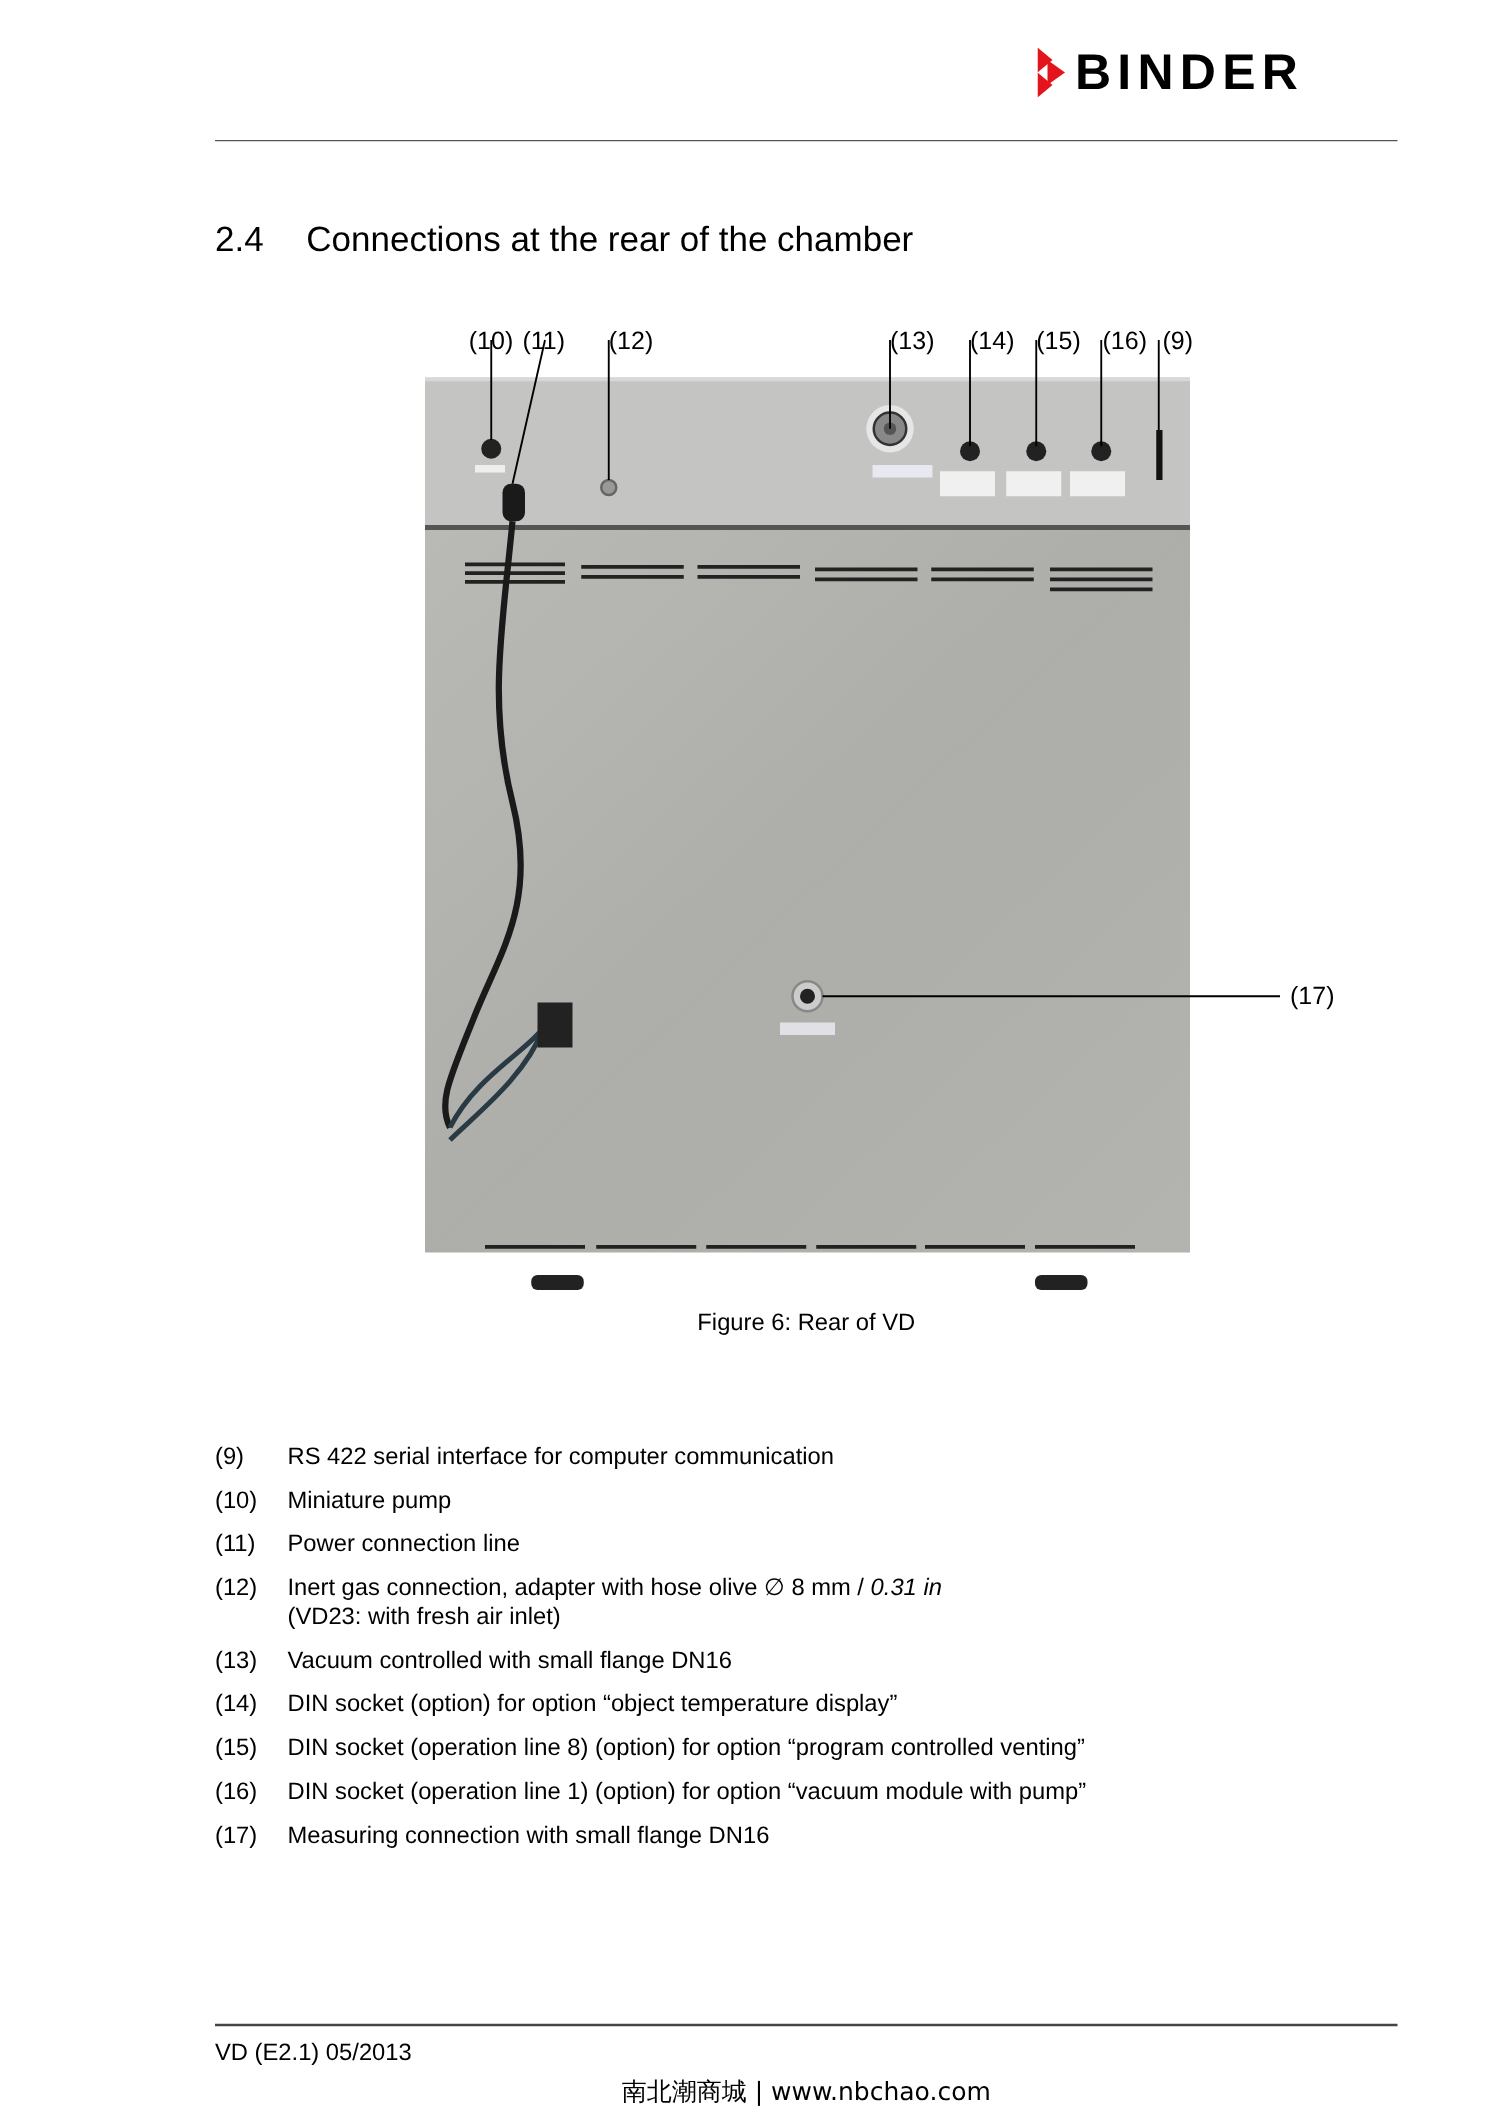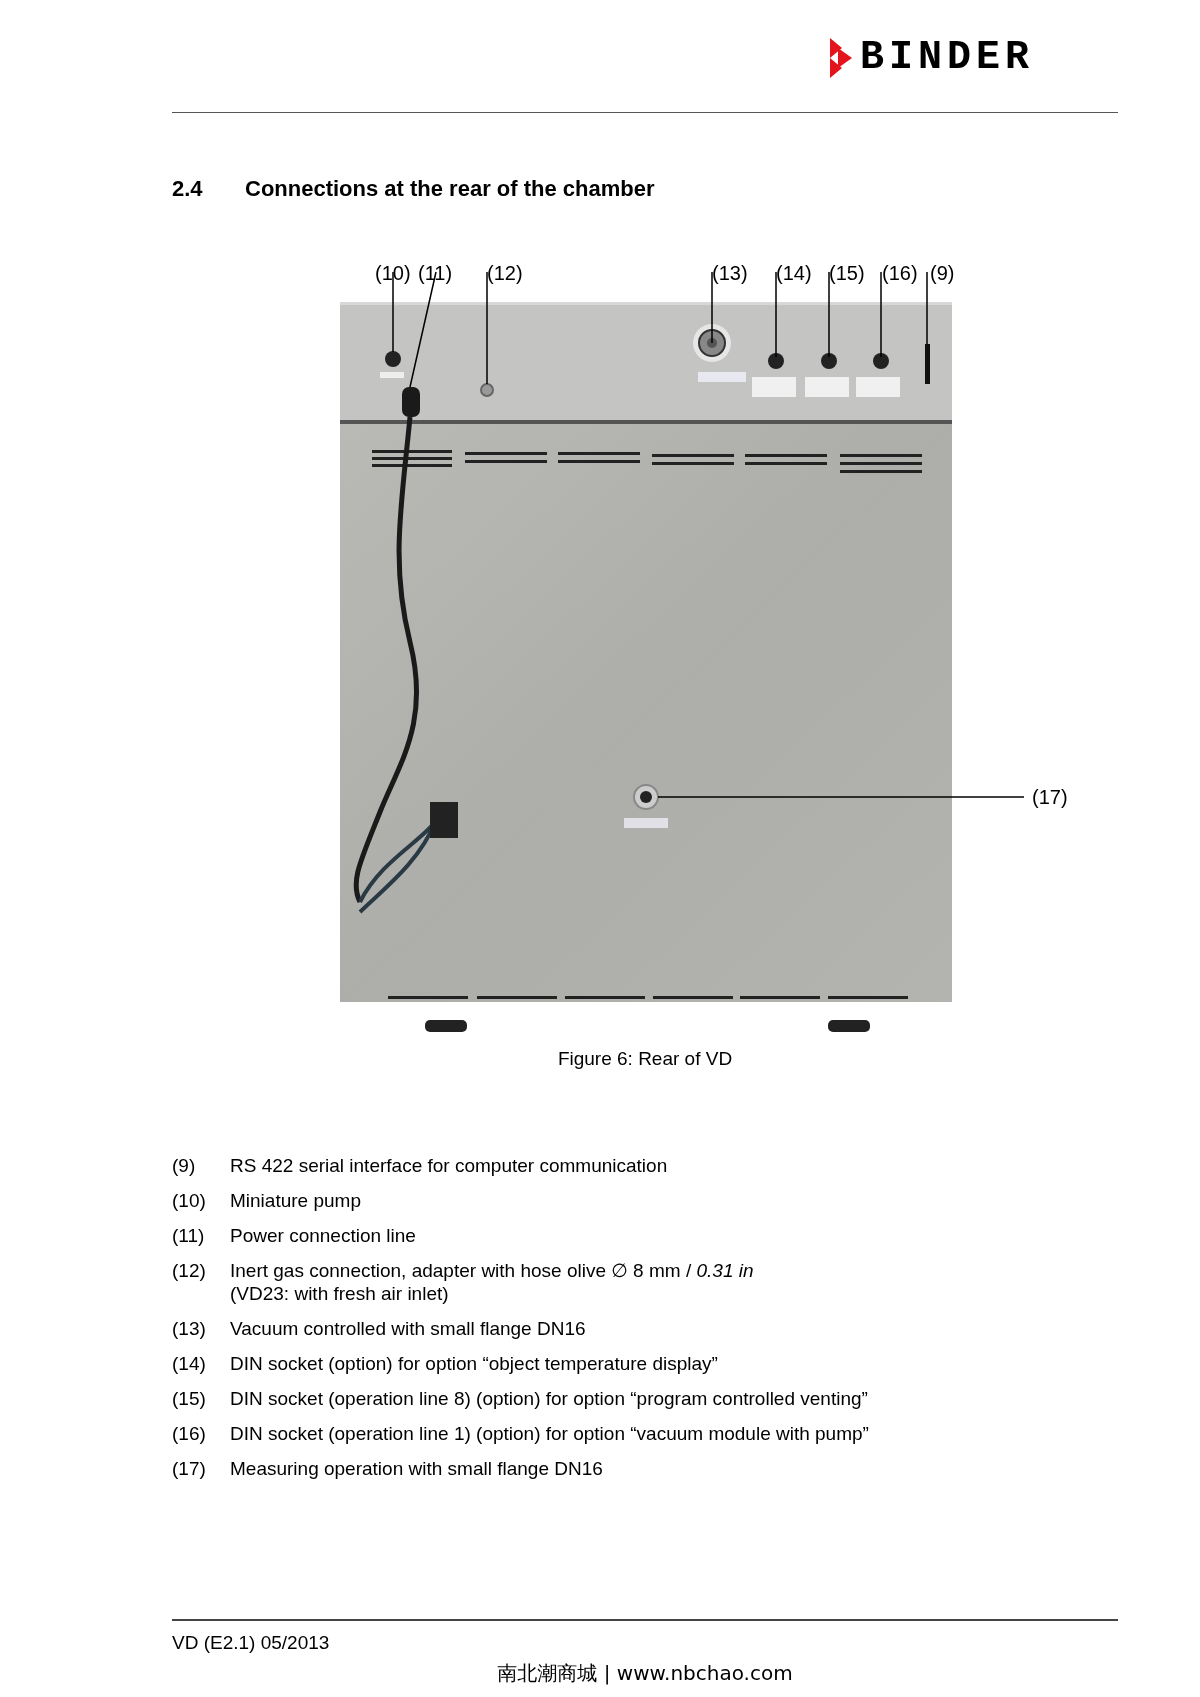--- a/index.html
+++ b/index.html
@@ -2,23 +2,23 @@
 <html><head>
   <meta charset="utf-8">
   <style>
     html, body { margin: 0; padding: 0; background: #ffffff; }
     body {
       width: 1200px; height: 1697px; position: relative; overflow: hidden;
       font-family: "Liberation Sans", sans-serif; color: #000;
     }
     .logo { position: absolute; left: 830px; top: 38px; height: 40px; display: flex; align-items: center; }
     .logo-mark { width: 22px; height: 40px; position: relative; margin-right: 8px; }
-    .logo-text { font-family: Liberation Mono, monospace; font-weight: bold; font-size: 40px; letter-spacing: 5px; line-height: 40px; }
+    .logo-text { font-family: Liberation Sans, sans-serif; font-weight: bold; font-size: 40px; letter-spacing: 5px; line-height: 40px; }
     .rule-top { position: absolute; left: 172px; top: 112px; width: 946px; height: 1px; background: #555; }
-    .heading { position: absolute; left: 172px; top: 176px; font-size: 22px; font-weight: bold; }
+    .heading { position: absolute; left: 172px; top: 176px; font-size: 28px; font-weight: normal; }
     .heading .num { display: inline-block; width: 73px; }
     .callout { position: absolute; font-size: 20px; top: 262px; }
     .photo { position: absolute; left: 340px; top: 302px; width: 612px; height: 720px; }
     .caption { position: absolute; left: 0; width: 1290px; text-align: center; top: 1048px; font-size: 19px; }
     .legend { position: absolute; left: 172px; top: 1154px; width: 900px; font-size: 19px; }
     .legend-row { display: flex; margin-bottom: 12px; line-height: 23px; }
     .legend-num { width: 58px; flex: none; }
     .legend-text { flex: 1; }
     .rule-bottom { position: absolute; left: 172px; top: 1619px; width: 946px; height: 2px; background: #444; }
     .footer-left { position: absolute; left: 172px; top: 1632px; font-size: 19px; }
@@ -171,20 +171,20 @@
   <div class="legend-row">
     <span class="legend-num">(15)</span>
     <span class="legend-text">DIN socket (operation line 8) (option) for option “program controlled venting”</span>
   </div>
   <div class="legend-row">
     <span class="legend-num">(16)</span>
     <span class="legend-text">DIN socket (operation line 1) (option) for option “vacuum module with pump”</span>
   </div>
   <div class="legend-row">
     <span class="legend-num">(17)</span>
-    <span class="legend-text">Measuring operation with small flange DN16</span>
+    <span class="legend-text">Measuring connection with small flange DN16</span>
   </div>
 </div>
 
 <div class="rule-bottom"></div>
 <div class="footer-left">VD (E2.1) 05/2013</div>
 <div class="footer-right">page 15/96</div>
 <div class="watermark">南北潮商城 | www.nbchao.com</div>
 
 </body></html>

